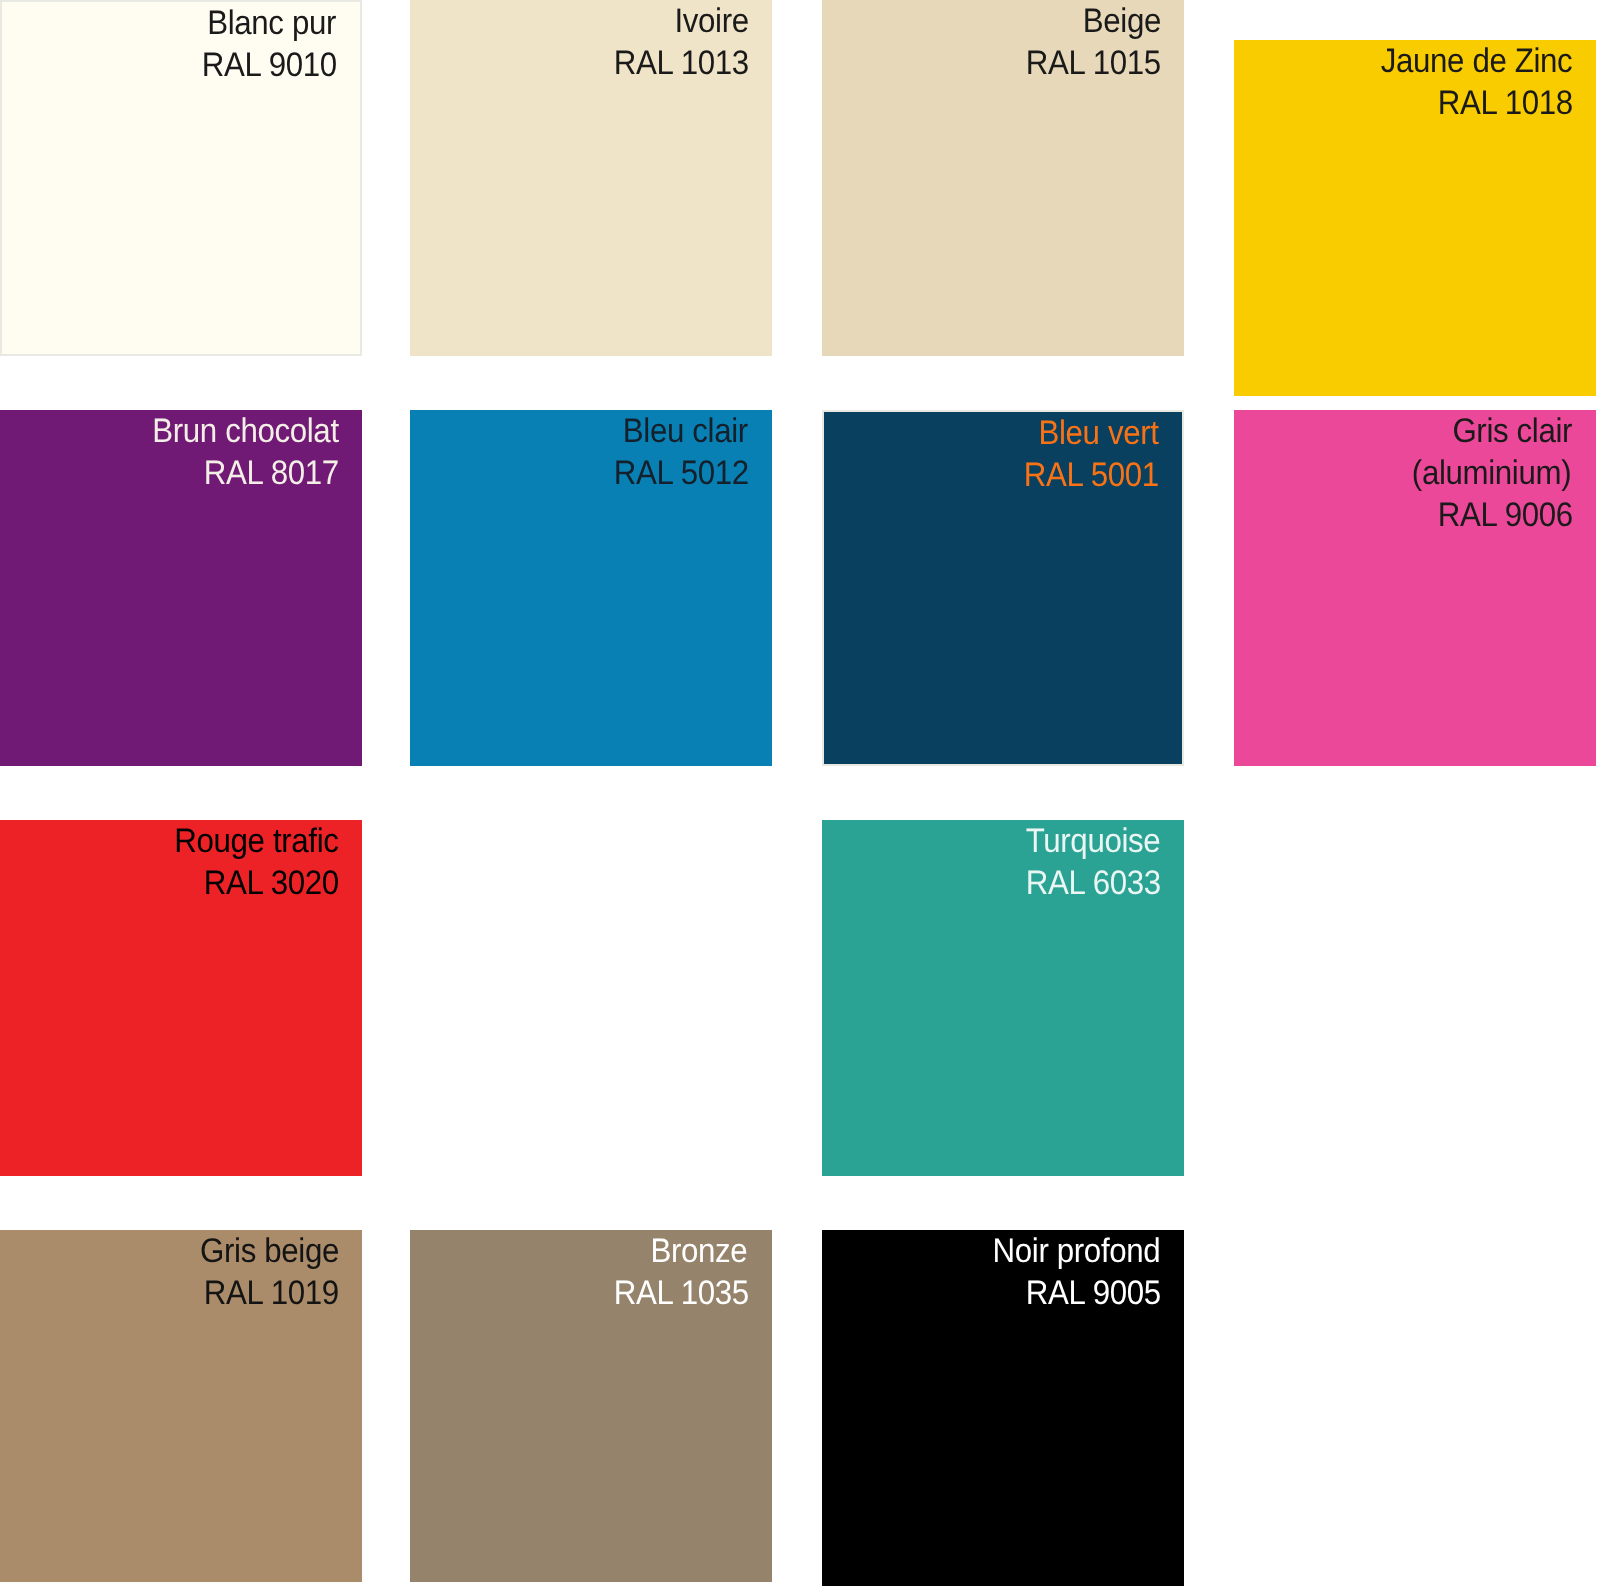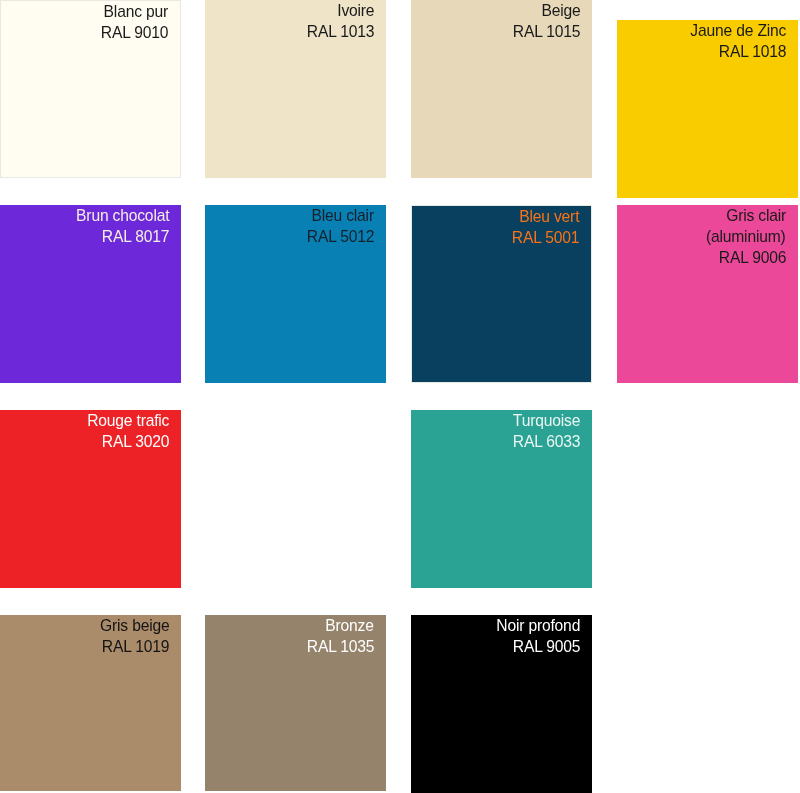--- a/index.html
+++ b/index.html
@@ -66,38 +66,38 @@
       <span class="swatch-code">RAL 1013</span>
     </div>
     <div class="swatch" style="left: 411px; top: 0px; width: 181px; height: 178px; background: rgb(231, 216, 185); color: rgb(26, 26, 26);">
       <span class="swatch-name">Beige</span>
       <span class="swatch-code">RAL 1015</span>
     </div>
     <div class="swatch" style="left: 617px; top: 0px; width: 181px; height: 178px; background: rgb(249, 204, 0); color: rgb(26, 26, 26); margin-top: 20px;">
       <span class="swatch-name">Jaune de Zinc</span>
       <span class="swatch-code">RAL 1018</span>
     </div>
-    <div class="swatch" style="left: 0px; top: 205px; width: 181px; height: 178px; background: #6d28d9; color: rgb(244, 239, 230);">
+    <div class="swatch" style="left: 0px; top: 205px; width: 181px; height: 178px; background: #701a75; color: rgb(244, 239, 230);">
       <span class="swatch-name">Brun chocolat</span>
       <span class="swatch-code">RAL 8017</span>
     </div>
     <div class="swatch" style="left: 205px; top: 205px; width: 181px; height: 178px; background: rgb(9, 128, 180); color: rgb(20, 32, 43);">
       <span class="swatch-name">Bleu clair</span>
       <span class="swatch-code">RAL 5012</span>
     </div>
     <div class="swatch hairline" style="left: 411px; top: 205px; width: 181px; height: 178px; background: rgb(9, 64, 95); color: #f97316;">
       <span class="swatch-name">Bleu vert</span>
       <span class="swatch-code">RAL 5001</span>
     </div>
     <div class="swatch" style="left: 617px; top: 205px; width: 181px; height: 178px; background: #ec4899; color: rgb(26, 26, 26);">
       <span class="swatch-name">Gris clair</span>
       <span class="swatch-name">(aluminium)</span>
       <span class="swatch-code">RAL 9006</span>
     </div>
-    <div class="swatch" style="left: 0px; top: 410px; width: 181px; height: 178px; background: rgb(236, 34, 39); color: #ffffff;">
+    <div class="swatch" style="left: 0px; top: 410px; width: 181px; height: 178px; background: rgb(236, 34, 39); color: #000000;">
       <span class="swatch-name">Rouge trafic</span>
       <span class="swatch-code">RAL 3020</span>
     </div>
     <div class="swatch" style="left: 411px; top: 410px; width: 181px; height: 178px; background: rgb(43, 163, 148); color: rgb(234, 246, 243);">
       <span class="swatch-name">Turquoise</span>
       <span class="swatch-code">RAL 6033</span>
     </div>
     <div class="swatch" style="left: 0px; top: 615px; width: 181px; height: 176px; background: rgb(171, 140, 106); color: rgb(20, 20, 20);">
       <span class="swatch-name">Gris beige</span>
       <span class="swatch-code">RAL 1019</span>

